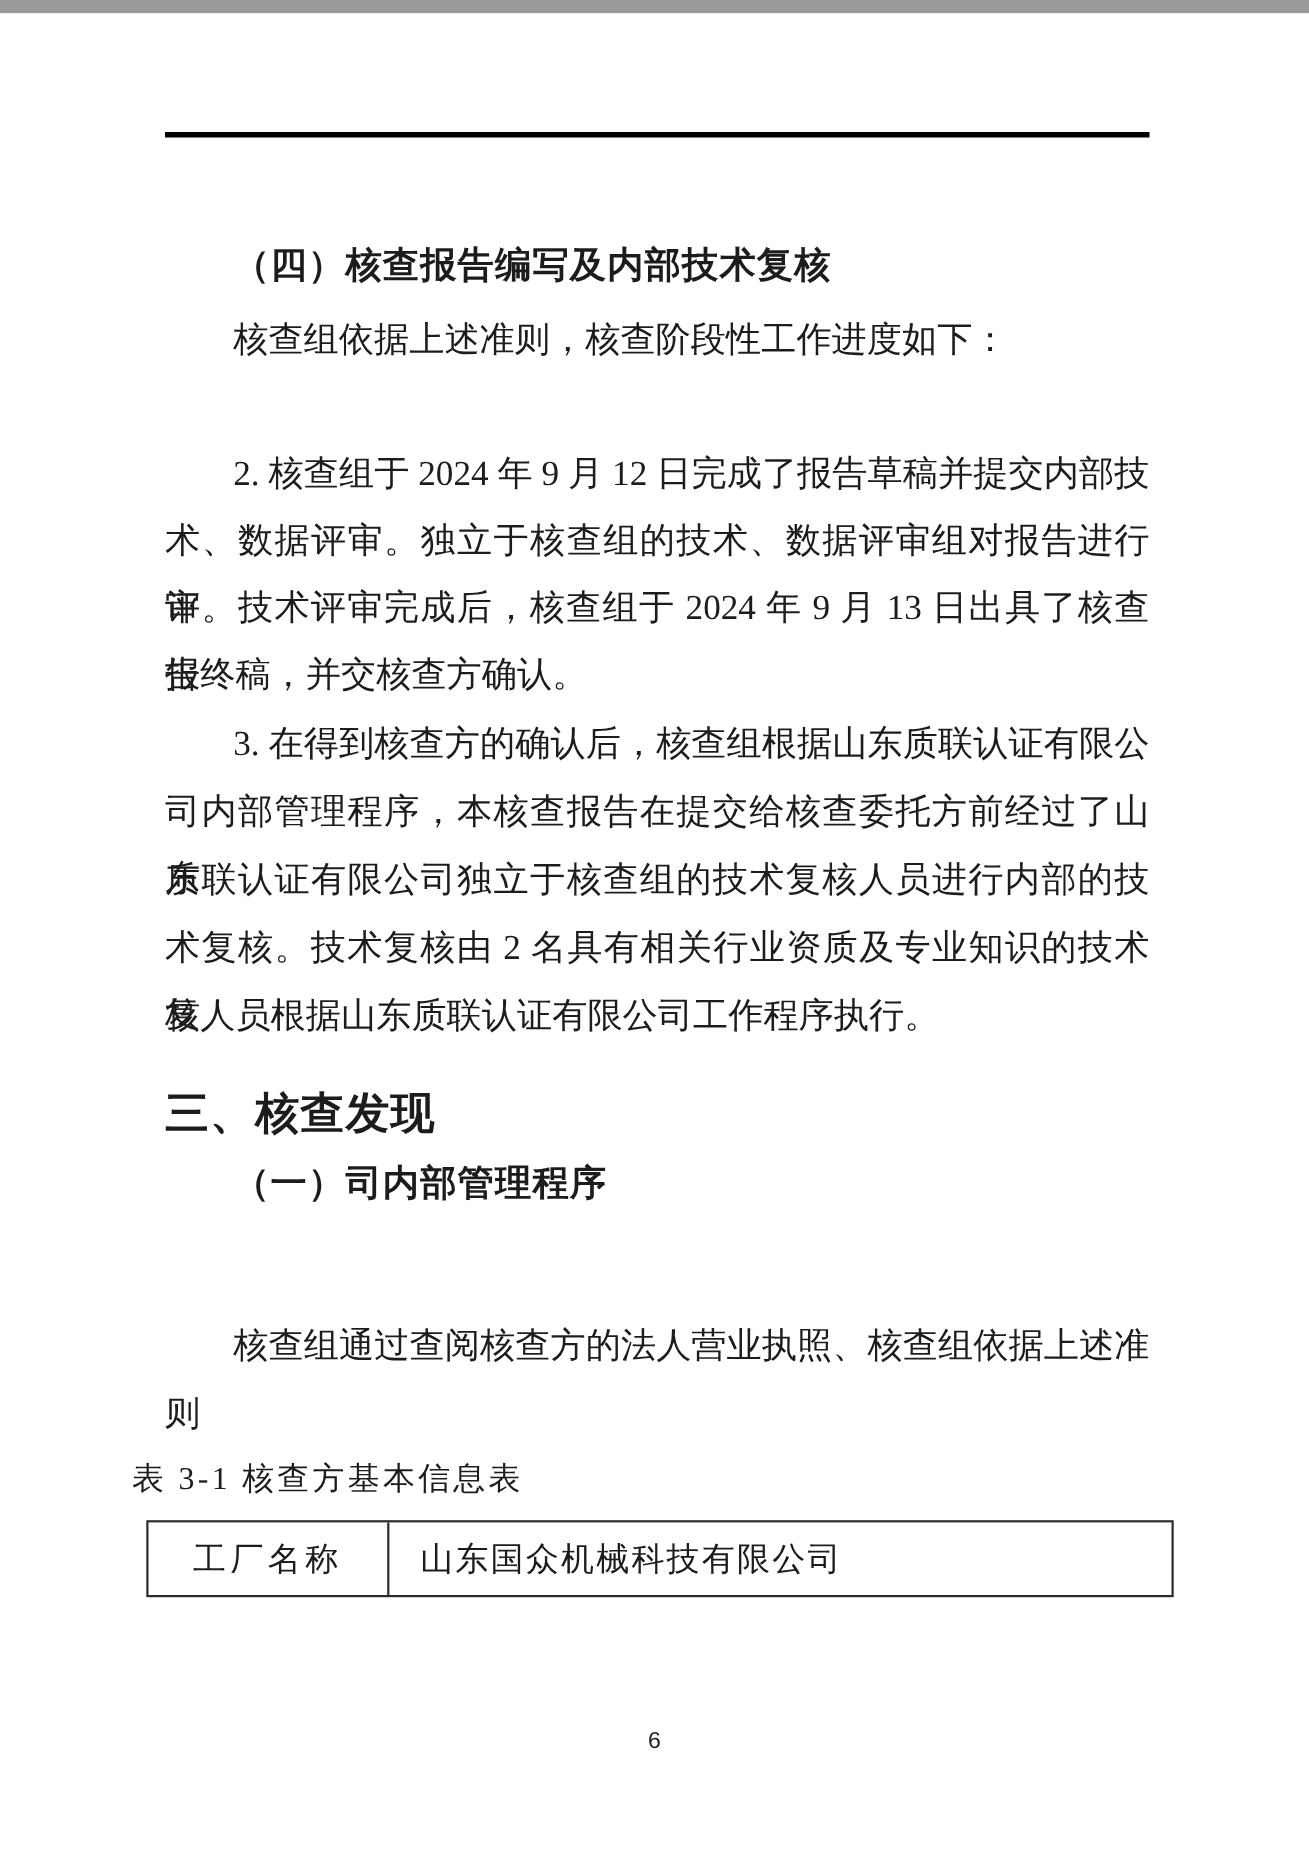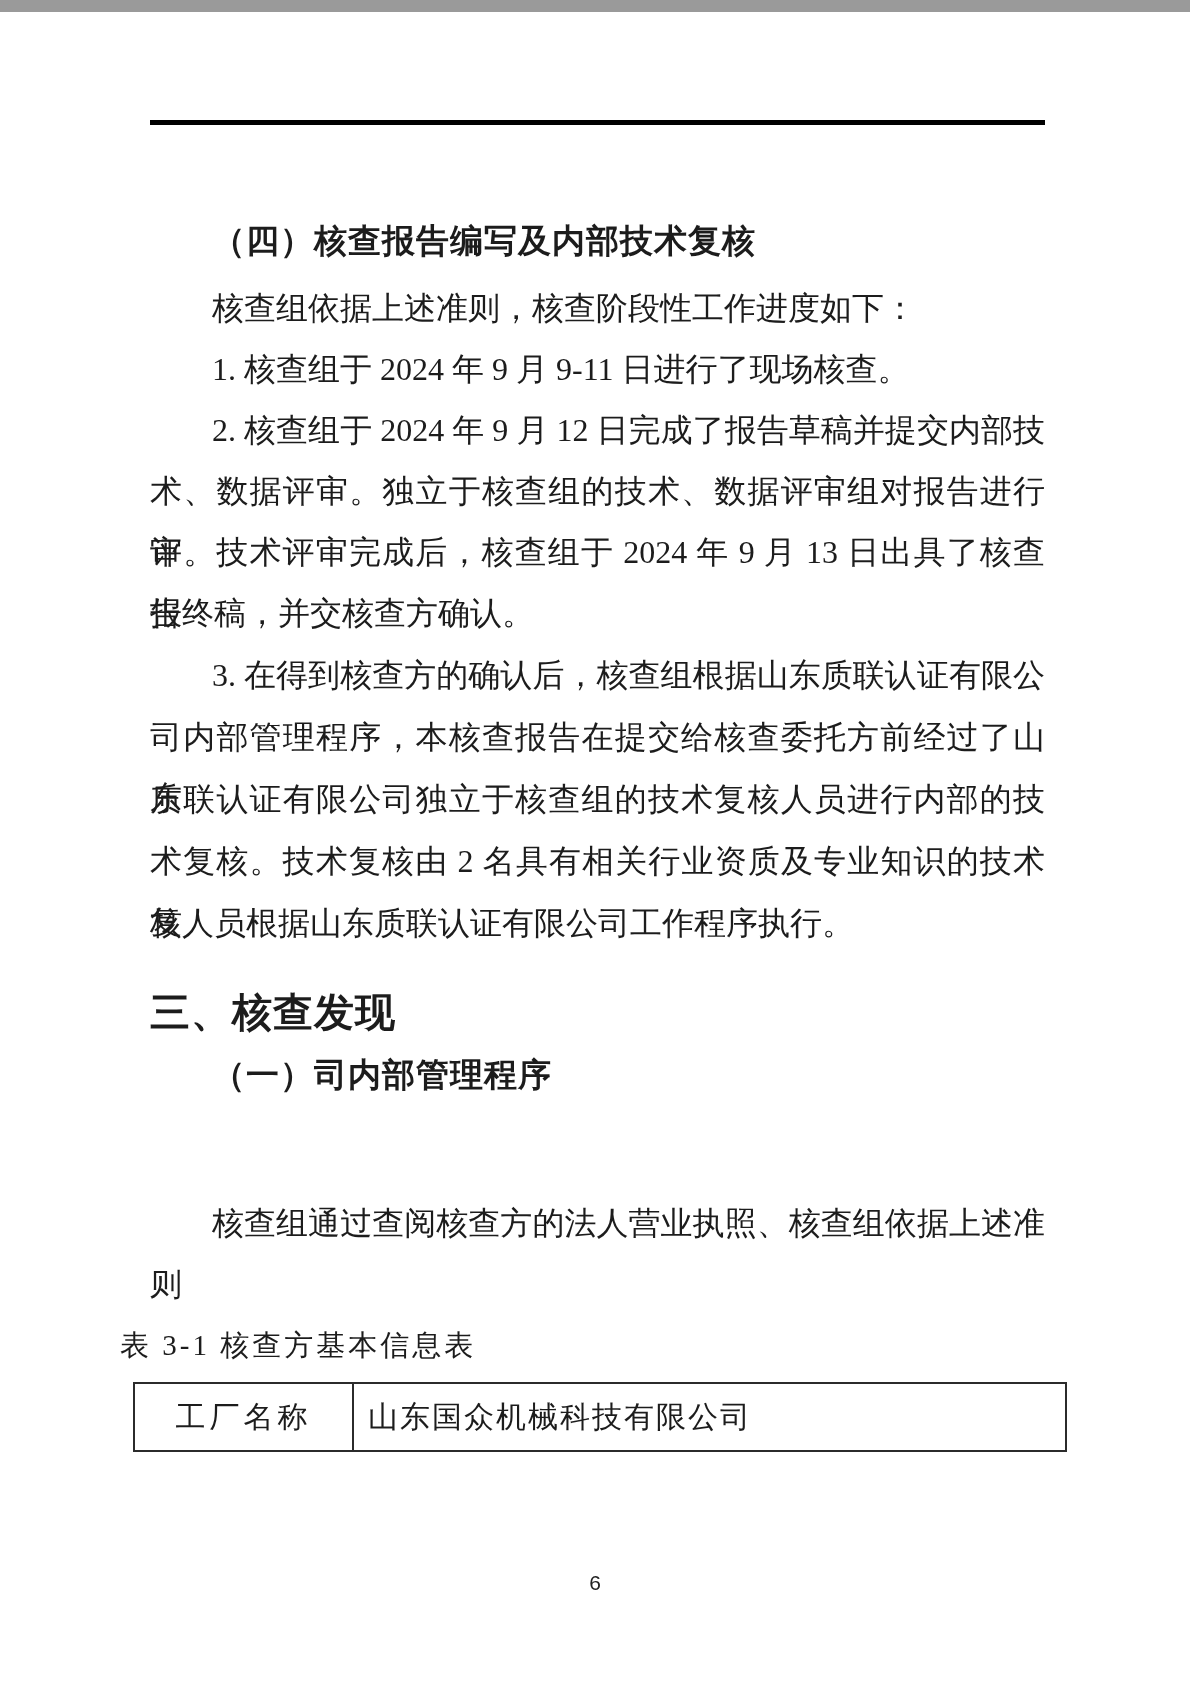--- a/index.html
+++ b/index.html
@@ -52,21 +52,21 @@
     box-sizing:border-box;
   }
   .cell.label {
     width:219px;
     border-right:2px solid #2b2b2b;
     justify-content:center;
     letter-spacing:4px;
   }
   .cell.value {
     flex:1;
-    padding-left:14px;
+    padding-left:28px;
     justify-content:flex-start;
     letter-spacing:2px;
   }
   .pagenum {
     position:absolute; left:0; top:1558px; width:1190px;
     height:26px; line-height:26px;
     text-align:center; font-size:21px;
     font-family:"Liberation Sans","DejaVu Sans",sans-serif;
     color:#222;
   }
@@ -75,21 +75,20 @@
 <body>
 
 <div class="doc">
 
   <div class="rule"></div>
 
   <div class="line hd h1x ind" style="top:198px">（四）核查报告编写及内部技术复核</div>
 
   <div class="line ind last" style="top:266px">核查组依据上述准则，核查阶段性工作进度如下：</div>
 
-  <div class="line ind last" style="top:327px">1. 核查组于 2024 年 9 月 9-11 日进行了现场核查。</div>
 
   <div class="line ind" style="top:388px">2. 核查组于 2024 年 9 月 12 日完成了报告草稿并提交内部技</div>
   <div class="line" style="top:449px">术、数据评审。独立于核查组的技术、数据评审组对报告进行评</div>
   <div class="line" style="top:510px">审。技术评审完成后，核查组于 2024 年 9 月 13 日出具了核查报</div>
   <div class="line last" style="top:571px">告终稿，并交核查方确认。</div>
 
   <div class="line ind" style="top:633px">3. 在得到核查方的确认后，核查组根据山东质联认证有限公</div>
   <div class="line" style="top:695px">司内部管理程序，本核查报告在提交给核查委托方前经过了山东</div>
   <div class="line" style="top:757px">质联认证有限公司独立于核查组的技术复核人员进行内部的技</div>
   <div class="line" style="top:819px">术复核。技术复核由 2 名具有相关行业资质及专业知识的技术复</div>

